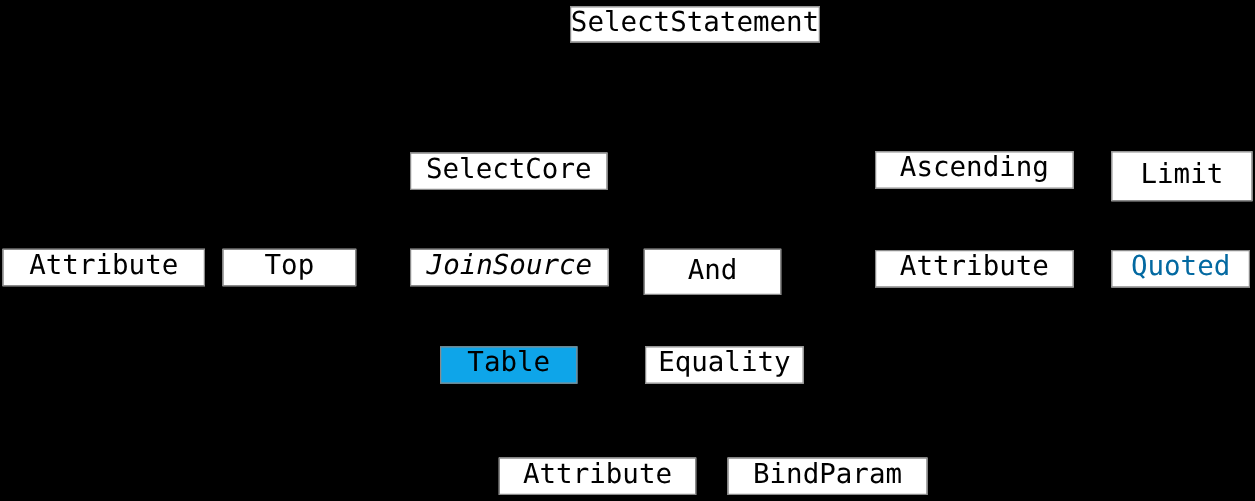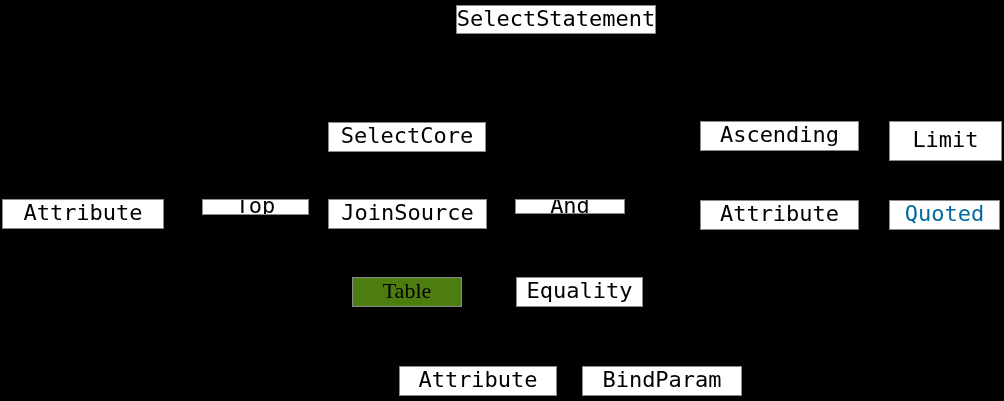--- a/index.html
+++ b/index.html
@@ -50,36 +50,36 @@
     </div>
     <div class="node" style="left: 700px; top: 121px; width: 159px; height: 30px; background: rgb(255, 255, 255); border-color: rgb(138, 138, 138); color: rgb(0, 0, 0);">
       <span>Ascending</span>
     </div>
     <div class="node" style="left: 889px; top: 121px; width: 113px; height: 40px; background: rgb(255, 255, 255); border-color: rgb(138, 138, 138); color: rgb(0, 0, 0);">
       <span>Limit</span>
     </div>
     <div class="node" style="left: 2px; top: 199px; width: 162px; height: 30px; background: rgb(255, 255, 255); border-color: rgb(138, 138, 138); color: rgb(0, 0, 0);">
       <span>Attribute</span>
     </div>
-    <div class="node" style="left: 202px; top: 199px; width: 107px; height: 16px; background: rgb(255, 255, 255); border-color: rgb(138, 138, 138); color: rgb(0, 0, 0);">
+    <div class="node" style="left: 178px; top: 199px; width: 107px; height: 30px; background: rgb(255, 255, 255); border-color: rgb(138, 138, 138); color: rgb(0, 0, 0);">
       <span>Top</span>
     </div>
-    <div class="node" style="left: 328px; top: 199px; width: 159px; height: 30px; background: rgb(255, 255, 255); border-color: rgb(138, 138, 138); color: rgb(0, 0, 0);">
+    <div class="node" style="left: 328px; top: 199px; width: 159px; height: 30px; background: rgb(255, 255, 255); border-color: rgb(138, 138, 138); color: rgb(0, 0, 0); font-style: italic;">
       <span>JoinSource</span>
     </div>
-    <div class="node" style="left: 515px; top: 199px; width: 110px; height: 15px; background: rgb(255, 255, 255); border-color: rgb(138, 138, 138); color: rgb(0, 0, 0);">
+    <div class="node" style="left: 515px; top: 199px; width: 110px; height: 37px; background: rgb(255, 255, 255); border-color: rgb(138, 138, 138); color: rgb(0, 0, 0);">
       <span>And</span>
     </div>
     <div class="node" style="left: 700px; top: 200px; width: 159px; height: 30px; background: rgb(255, 255, 255); border-color: rgb(138, 138, 138); color: rgb(0, 0, 0);">
       <span>Attribute</span>
     </div>
     <div class="node" style="left: 889px; top: 200px; width: 111px; height: 30px; background: rgb(255, 255, 255); border-color: rgb(138, 138, 138); color: #0369a1;">
       <span>Quoted</span>
     </div>
-    <div class="node" style="left: 352px; top: 277px; width: 110px; height: 30px; background: #4d7c0f; border-color: rgb(138, 138, 138); color: rgb(0, 0, 0); font-family: Liberation Serif, serif;">
+    <div class="node" style="left: 352px; top: 277px; width: 110px; height: 30px; background: #0ea5e9; border-color: rgb(138, 138, 138); color: rgb(0, 0, 0);">
       <span>Table</span>
     </div>
     <div class="node" style="left: 516px; top: 277px; width: 127px; height: 30px; background: rgb(255, 255, 255); border-color: rgb(138, 138, 138); color: rgb(0, 0, 0);">
       <span>Equality</span>
     </div>
     <div class="node" style="left: 399px; top: 366px; width: 158px; height: 30px; background: rgb(255, 255, 255); border-color: rgb(138, 138, 138); color: rgb(0, 0, 0);">
       <span>Attribute</span>
     </div>
     <div class="node" style="left: 582px; top: 366px; width: 160px; height: 30px; background: rgb(255, 255, 255); border-color: rgb(138, 138, 138); color: rgb(0, 0, 0);">
       <span>BindParam</span>

